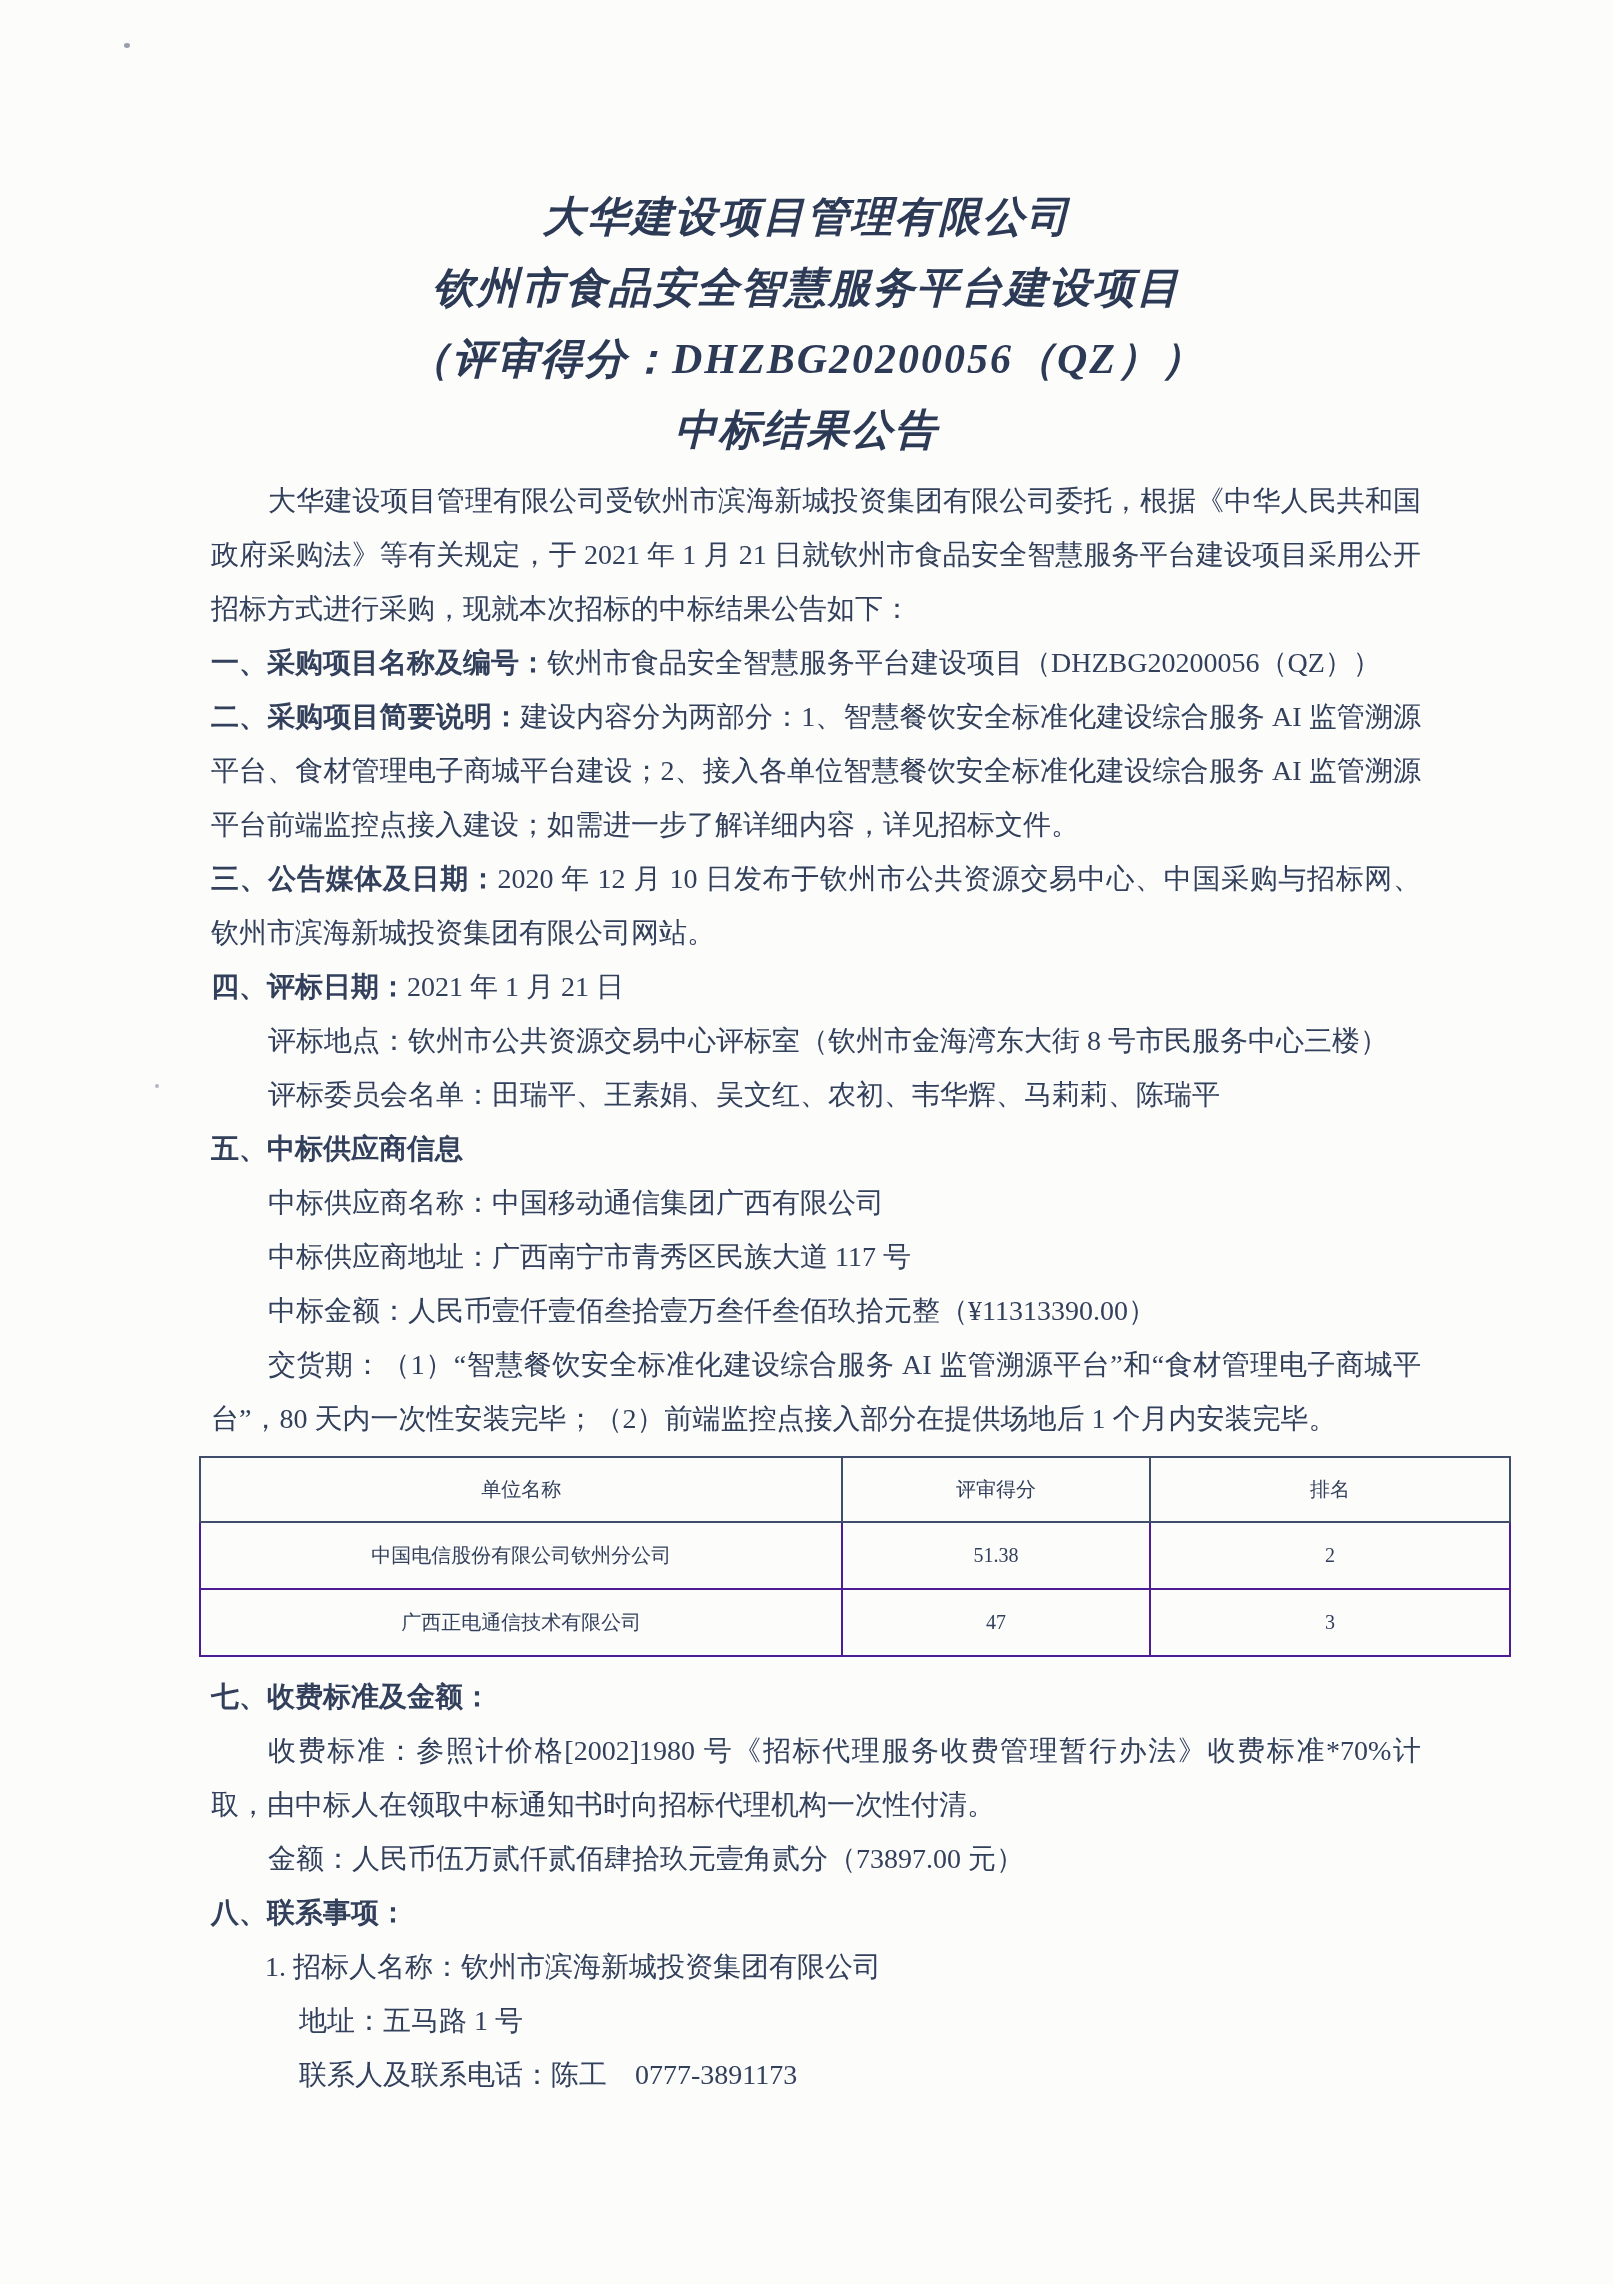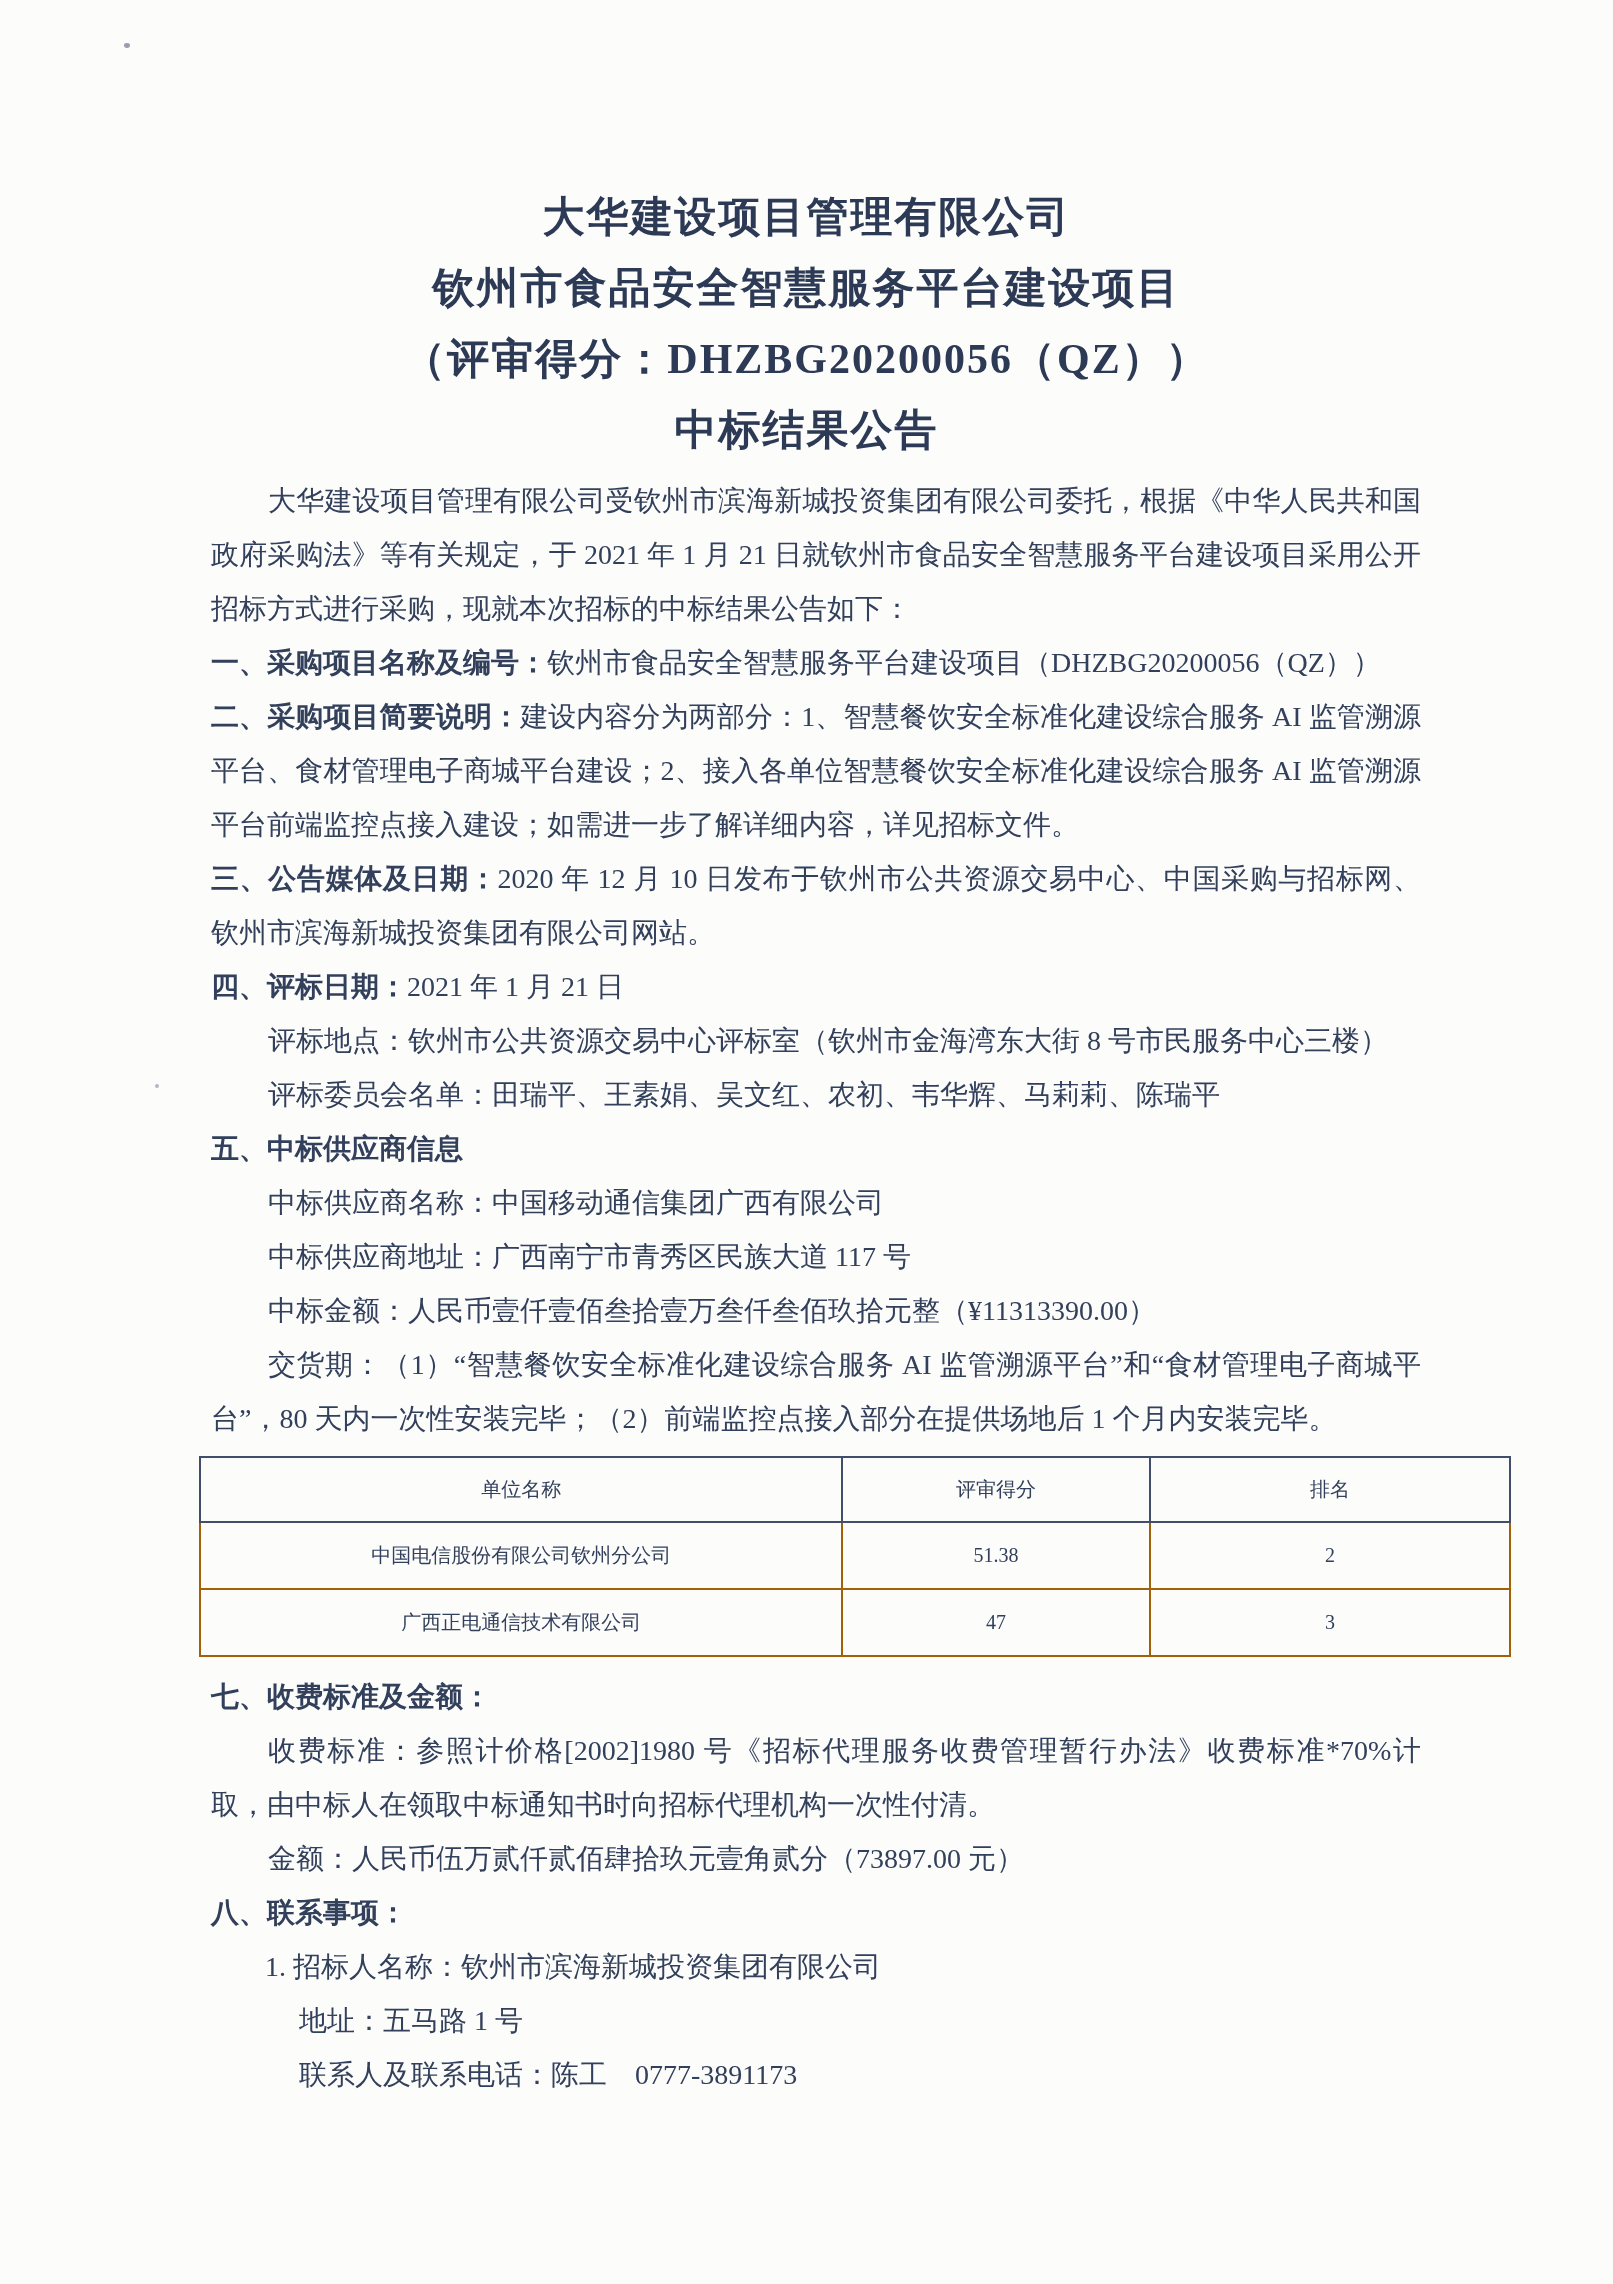--- a/index.html
+++ b/index.html
@@ -2,35 +2,35 @@
 <html><head>
 <meta charset="utf-8">
 <style>
   html,body{margin:0;padding:0;}
   body{width:1613px;background:#fcfcfb;}
   .page{
     position:relative;width:1613px;height:2285px;background:#fcfcfb;overflow:hidden;
     font-family:"Liberation Serif","DejaVu Serif",serif;color:#33405c;
   }
   .titles{padding-top:182px;text-align:center;font-weight:bold;
-    font-size:42px;line-height:71px;color:#2d3a56;letter-spacing:2px;}
+    font-size:42px;line-height:71px;color:#2d3a56;letter-spacing:2px;font-style:italic;}
   .title-line{white-space:nowrap;}
   .body{margin:7.8px 192px 0 211px;font-size:28px;line-height:54px;text-align:justify;}
   .body p{margin:0;}
   .indent{text-indent:57px;}
   .pad1{padding-left:54px;}
   .pad2{padding-left:57px;}
   .pad3{padding-left:88px;}
   .b{font-weight:bold;}
   .mt10{margin-top:9.8px;}
   .mt4{margin-top:3.9px;}
   .tbl{width:1312px;margin:9.8px 0 13.7px -11.8px;border-collapse:collapse;table-layout:fixed;
     text-align:center;font-size:20px;color:#33405c;border:2.9px solid #414e6b;}
   .tbl th{font-weight:normal;height:61px;border:2px solid #414e6b;border-bottom:2.9px solid #414e6b;}
-  .tbl td{height:63px;border:2px solid #a16207;}
+  .tbl td{height:63px;border:2px solid #4c1d95;}
   .c1{width:49%;}
   .c2{width:23.5%;}
   .c3{width:27.5%;}
   .speck{position:absolute;border-radius:50%;background:#45506b;}
   #speck-a{left:124px;top:43px;width:5.9px;height:4.9px;opacity:.55;}
   #speck-b{left:155px;top:1084px;width:3.9px;height:3.9px;opacity:.4;}
 </style>
 </head>
 <body>
 

